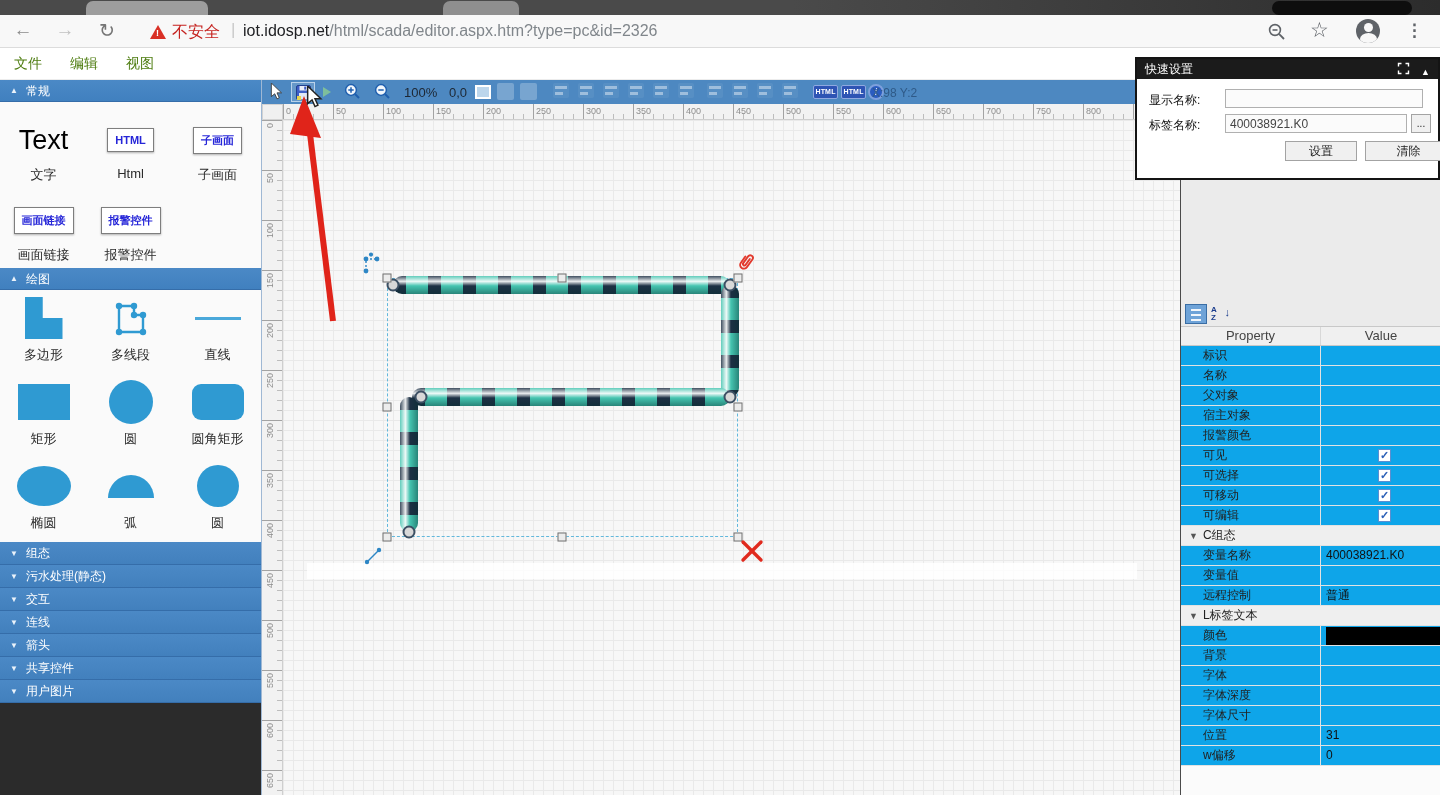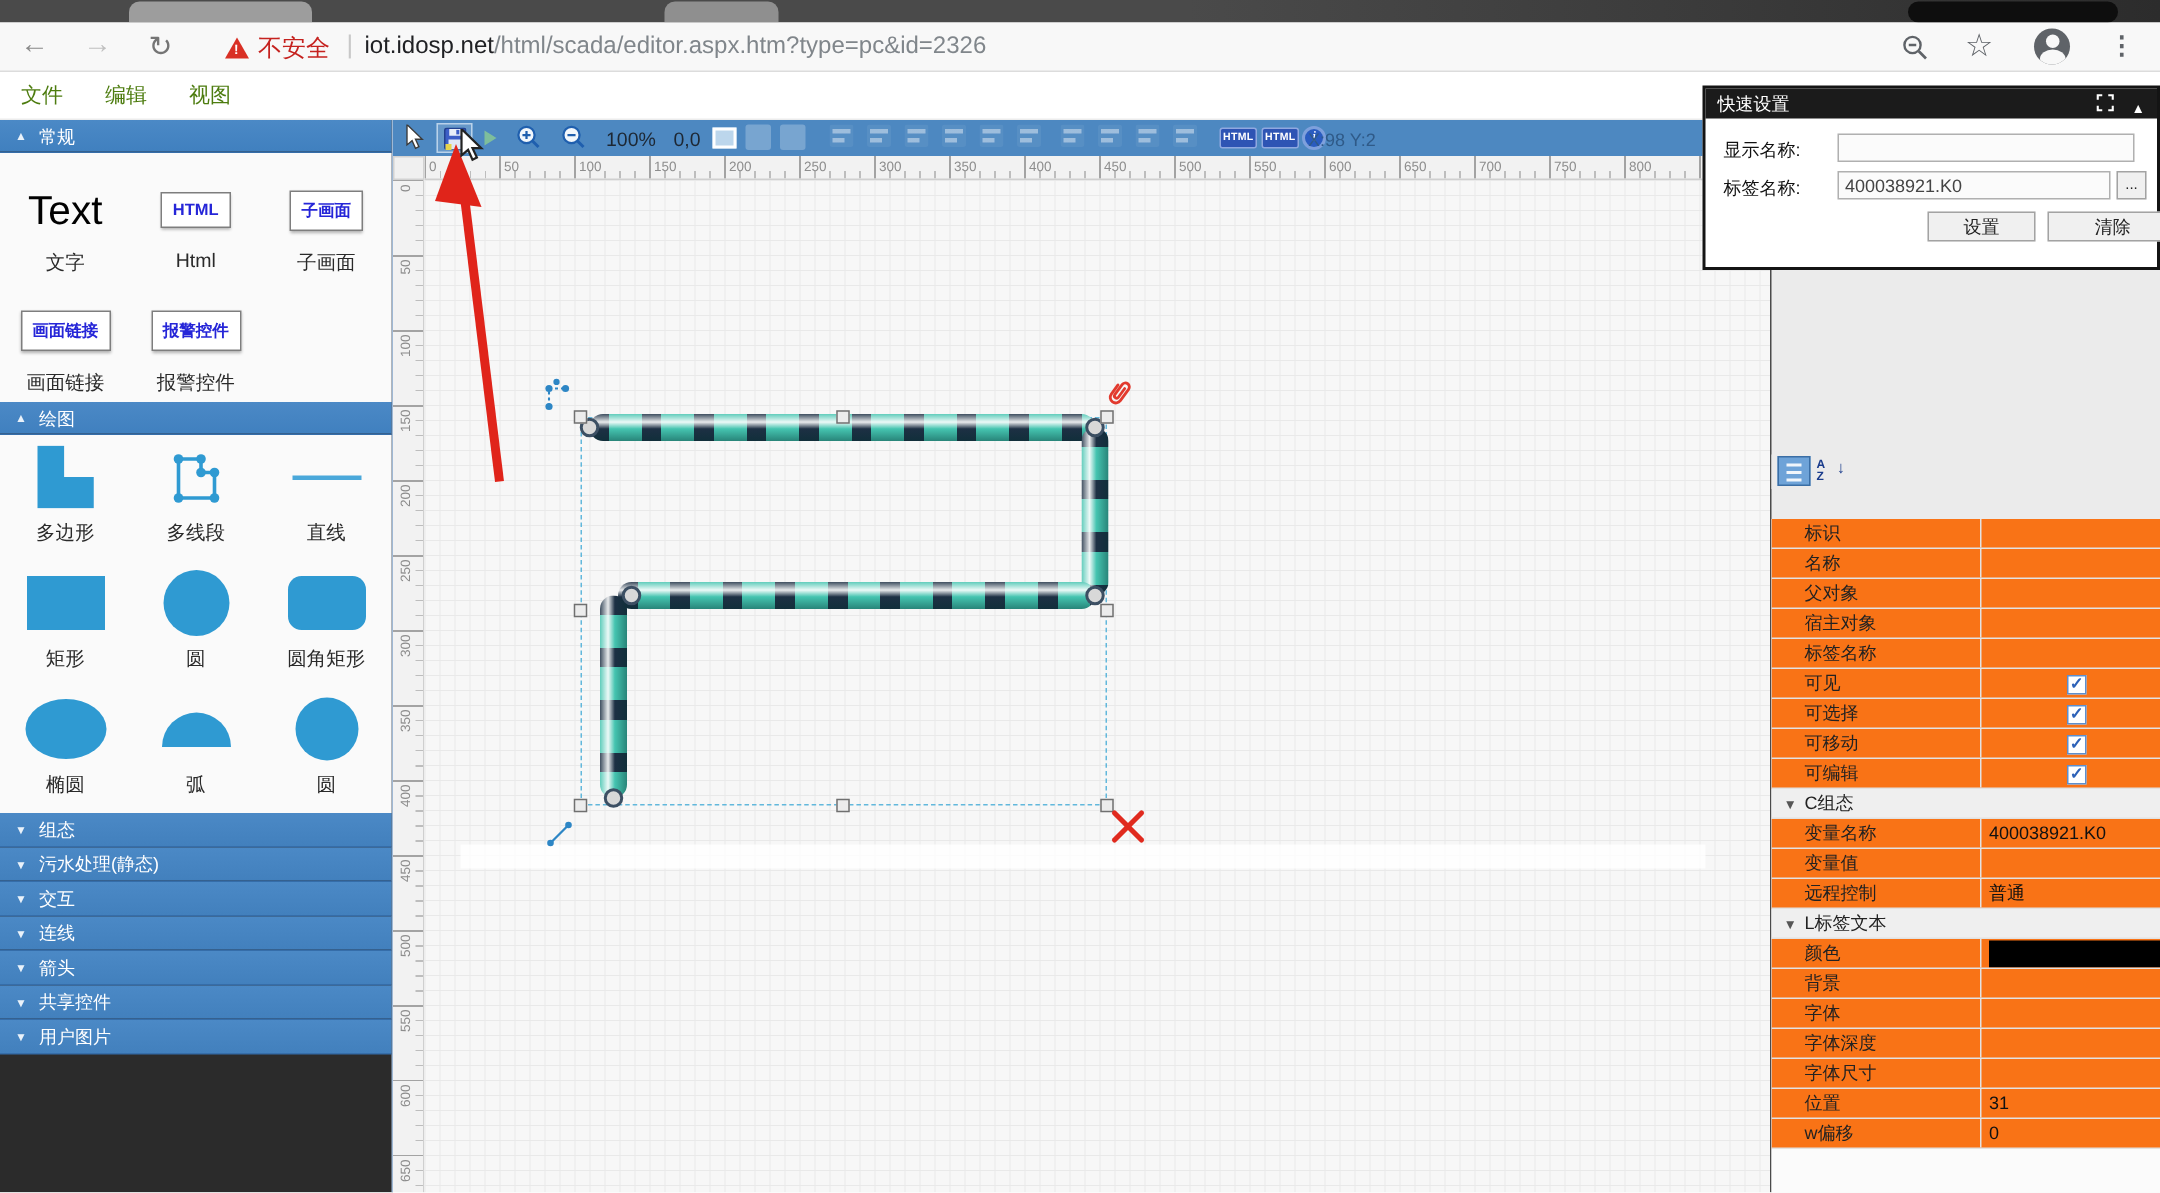--- a/index.html
+++ b/index.html
@@ -124,21 +124,21 @@
     background-image:linear-gradient(rgba(255,255,255,.9) 0 0) ,linear-gradient(rgba(255,255,255,.9) 0 0),linear-gradient(rgba(255,255,255,.9) 0 0);
     background-repeat:no-repeat; background-size:10px 2px; background-position:5px 4px,5px 9px,5px 14px; }
   .az-ico { position:absolute; left:30px; top:1px; width:20px; height:20px; font-size:8px; font-weight:bold; color:#1a3c8c; line-height:1; padding-top:2px; }
   .az-ico .arrow { position:absolute; right:1px; top:3px; font-size:11px; font-weight:normal; }
   .prop-headerrow { position:absolute; left:0; top:246px; width:260px; height:20px; background:#f0f0f0;
     border-top:1px solid #c8c8c8; border-bottom:1px solid #c8c8c8; display:flex; font-size:13px; color:#444; }
   .prop-headerrow div { line-height:18px; text-align:center; }
   .ph-prop { width:140px; border-right:1px solid #d8d8d8; }
   .ph-val { flex:1; }
   .prop-rows { position:absolute; left:0; top:266px; width:260px; height:449px; overflow:hidden; background:#fbfbfb; }
-  .prop-row { height:20px; display:flex; border-bottom:1px solid #e2e2e2; background:#f97316; font-size:12px; color:#222; }
+  .prop-row { height:20px; display:flex; border-bottom:1px solid #e2e2e2; background:#0ea5e9; font-size:12px; color:#222; }
   .prop-label { width:140px; padding-left:22px; line-height:19px; border-right:1px solid #e2e2e2;
     white-space:nowrap; overflow:hidden; }
   .prop-value { flex:1; line-height:19px; padding:0 0 0 5px; color:#111; white-space:nowrap; overflow:hidden; }
   .prop-row.section { background:#efefef; padding-left:8px; align-items:center; }
   .prop-row.section .tri { color:#555; font-size:9px; margin-right:5px; }
   .cbx { display:inline-block; width:13px; height:13px; border:1px solid #5c8fd0; background:#fff; color:#2e62b8;
     font-size:11px; line-height:11px; text-align:center; margin-left:52px; margin-top:3px; font-weight:bold; }
   .swatch { width:119px; height:18px; margin-top:1px; }
 
   
@@ -453,39 +453,43 @@
     <button class="qs-btn" style="left:274px;top:55px;width:20px;height:19px;font-size:10px">...</button>
     <button class="qs-btn" style="left:148px;top:82px;width:72px">设置</button>
     <button class="qs-btn" style="left:228px;top:82px;width:87px">清除</button>
   </div>
 
   <div class="abs rightpanel">
     <div class="prop-toolbar">
       <div class="cat-ico"></div>
       <div class="az-ico">A<br>Z<span class="arrow">↓</span></div>
     </div>
+    <div class="prop-headerrow">
+      <div class="ph-prop">Property</div>
+      <div class="ph-val">Value</div>
+    </div>
     <div class="prop-rows" id="prop-rows">
         <div class="prop-row">
           <div class="prop-label">标识</div>
           <div class="prop-value"></div>
         </div>
         <div class="prop-row">
           <div class="prop-label">名称</div>
           <div class="prop-value"></div>
         </div>
         <div class="prop-row">
           <div class="prop-label">父对象</div>
           <div class="prop-value"></div>
         </div>
         <div class="prop-row">
           <div class="prop-label">宿主对象</div>
           <div class="prop-value"></div>
         </div>
         <div class="prop-row">
-          <div class="prop-label">标签名称</div>
+          <div class="prop-label">报警颜色</div>
           <div class="prop-value"></div>
         </div>
         <div class="prop-row">
           <div class="prop-label">可见</div>
           <div class="prop-value"><span class="cbx">✓</span></div>
         </div>
         <div class="prop-row">
           <div class="prop-label">可选择</div>
           <div class="prop-value"><span class="cbx">✓</span></div>
         </div>

